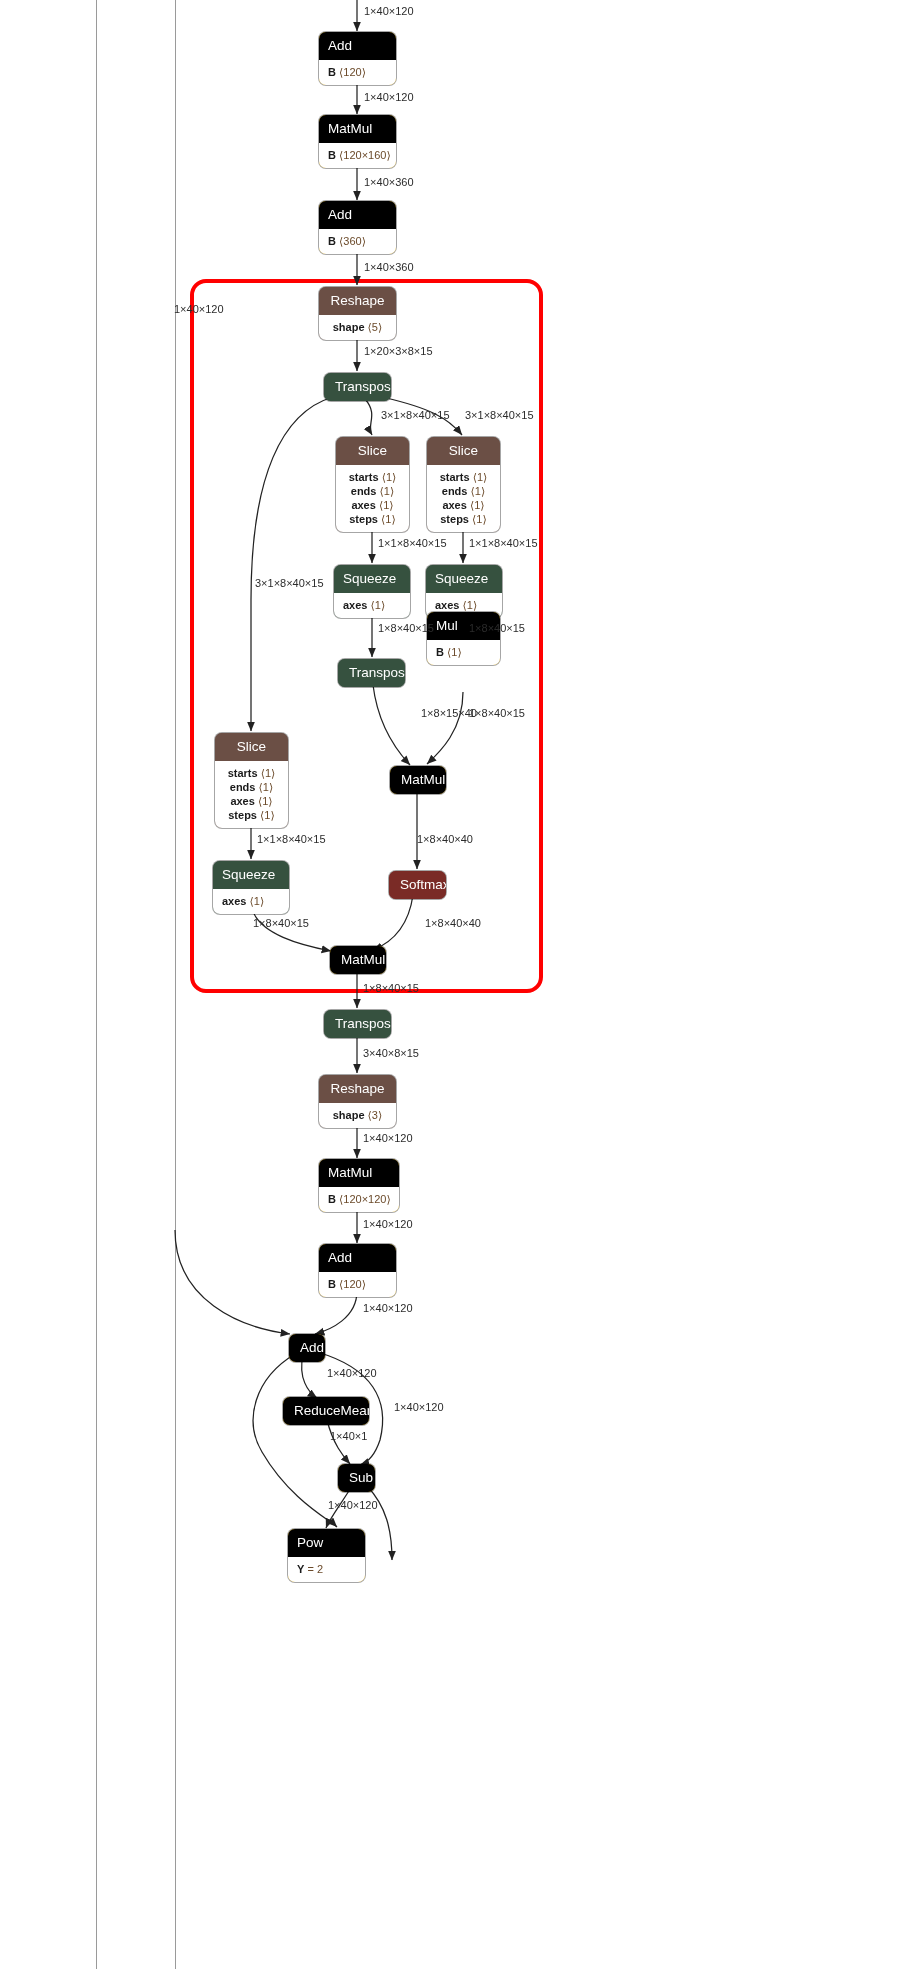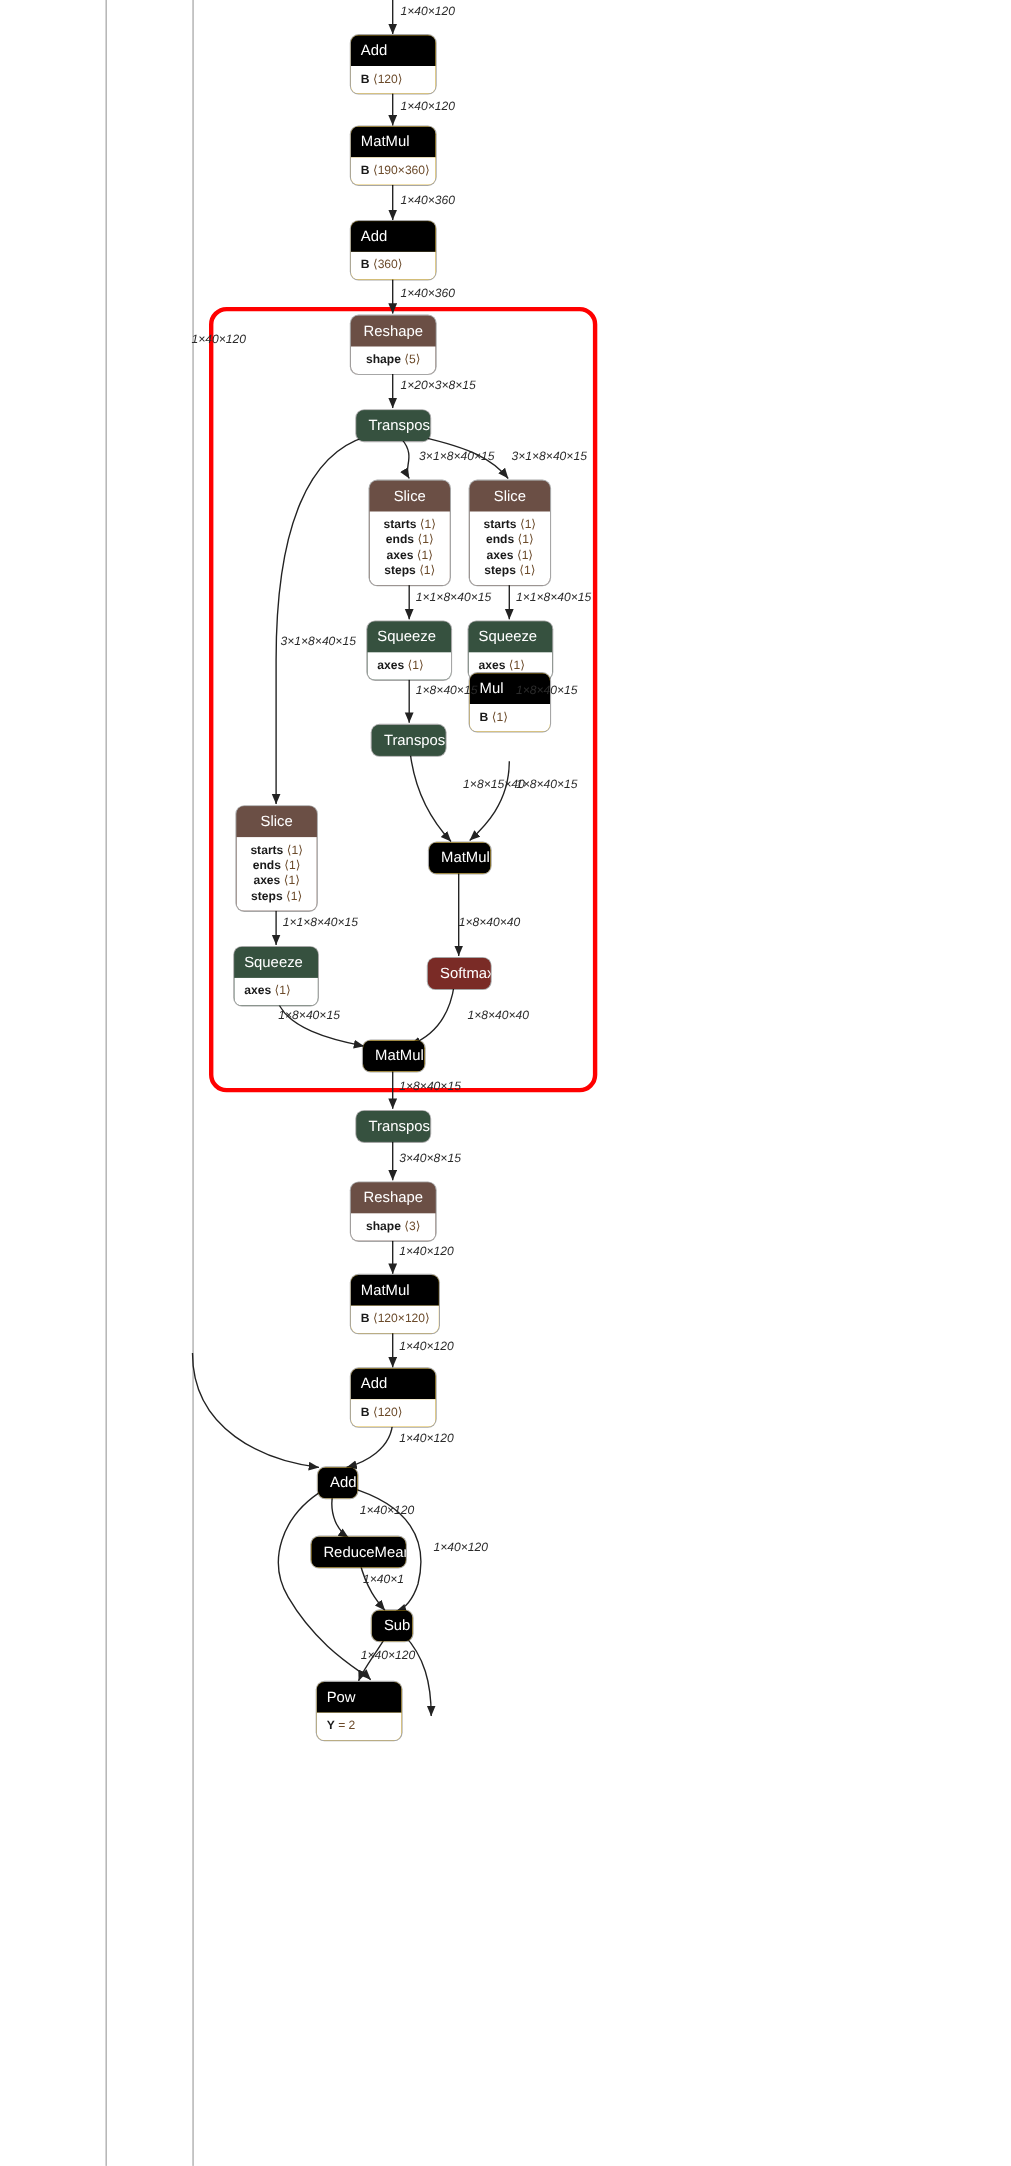--- a/index.html
+++ b/index.html
@@ -24,21 +24,21 @@
   .n-green{background:#36513f;}
   .n-brown .hdr{background:#6b4f45;}
   .n-brown{background:#6b4f45;text-align:center;}
   .n-dkred .hdr{background:#7a2b26;}
   .n-dkred{background:#7a2b26;}
 
   
   .node.solo .hdr{padding:7px 11px;}
 
   
-  .elabel{position:absolute;font-size:11px;color:#2b2b2b;white-space:nowrap;font-style:italic;}
+  .elabel{position:absolute;font-size:11px;color:#2b2b2b;white-space:nowrap;}
 
   
   #edges{position:absolute;left:0;top:0;width:919px;height:1969px;pointer-events:none;}
 
   
   .redbox{position:absolute;border:4px solid #ff0000;border-radius:16px;box-sizing:border-box;}
 </style>
 </head>
 <body>
 
@@ -117,21 +117,21 @@
   <div class="node n-black" style="left:319px;top:32px;width:77px;">
     <div class="hdr">Add</div>
     <div class="body">
       <div class="attr"><b>B</b> <span class="v">⟨120⟩</span></div>
     </div>
   </div>
 
   <div class="node n-black" style="left:319px;top:115px;width:77px;">
     <div class="hdr">MatMul</div>
     <div class="body">
-      <div class="attr"><b>B</b> <span class="v">⟨190×360⟩</span></div>
+      <div class="attr"><b>B</b> <span class="v">⟨120×160⟩</span></div>
     </div>
   </div>
 
   <div class="node n-black" style="left:319px;top:201px;width:77px;">
     <div class="hdr">Add</div>
     <div class="body">
       <div class="attr"><b>B</b> <span class="v">⟨360⟩</span></div>
     </div>
   </div>
 

